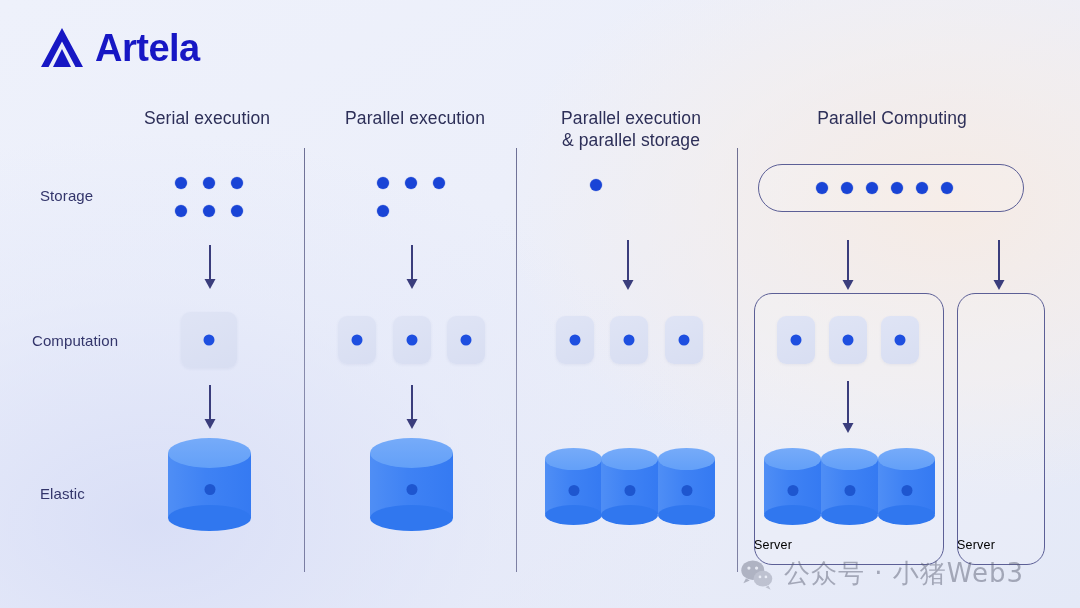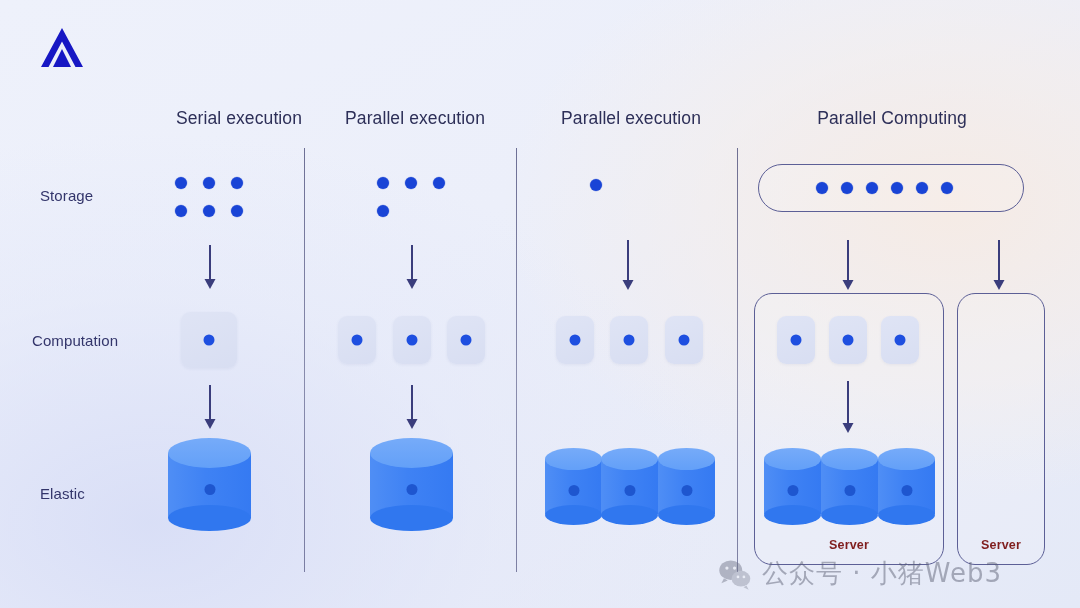--- a/index.html
+++ b/index.html
@@ -105,58 +105,59 @@
   
   .box {
     position: absolute;
     border: 1.4px solid #5c5f96;
     border-radius: 18px;
     background: rgba(255,255,255,0.12);
   }
   .box.pill { border-radius: 26px; }
   .server-label {
     position: absolute;
-    color: #7f1d1d;
+    color: #000000;
     font-size: 12.5px;
-    text-align: center;
+    text-align: left;
     letter-spacing: 0.2px;
-    font-weight: bold;
   }
 
   
   #watermark {
     position: absolute;
-    left: 718px; top: 556px;
+    left: 740px; top: 556px;
     display: flex; align-items: center; gap: 10px;
     opacity: 0.46;
     pointer-events: none;
   }
   #watermark .wx { width: 34px; height: 34px; display: block; }
   #watermark .wm-text {
     font-size: 26px; color: #55596e; letter-spacing: 1px;
     font-family: "DejaVu Sans", sans-serif;
     white-space: nowrap;
   }
 </style>
 </head>
 <body>
 
 <div id="logo">
   <svg class="mark" viewBox="0 0 48 48">
     <path d="M24 4 L45 43 L37.5 43 L24 17.5 L10.5 43 L3 43 Z" fill="#1717c4"></path>
     <path d="M24 25 L33 43 L15 43 Z" fill="#1717c4"></path>
   </svg>
-</div>
-
-<div class="col-title" style="left:112px; top:107px; width:190px;text-align:right;">Serial execution</div>
+  <div class="word">Artela</div>
+</div>
+
+<div class="col-title" style="left:112px; top:107px; width:190px;">Serial execution</div>
 
 <div class="col-title" style="left:320px; top:107px; width:190px;">Parallel execution</div>
 
 <div class="col-title" style="left:531px; top:107px; width:200px;">
   <div>Parallel execution</div>
+  <div>&amp; parallel storage</div>
 </div>
 
 <div class="col-title" style="left:782px; top:107px; width:220px;">Parallel Computing</div>
 
 <div class="row-label" style="left:40px; top:187px;">Storage</div>
 <div class="row-label" style="left:32px; top:332px;">Computation</div>
 <div class="row-label" style="left:40px; top:485px;">Elastic</div>
 
 <div class="divider" style="left:304px; top:148px; height:424px;"></div>
 <div class="divider" style="left:516px; top:148px; height:424px;"></div>

